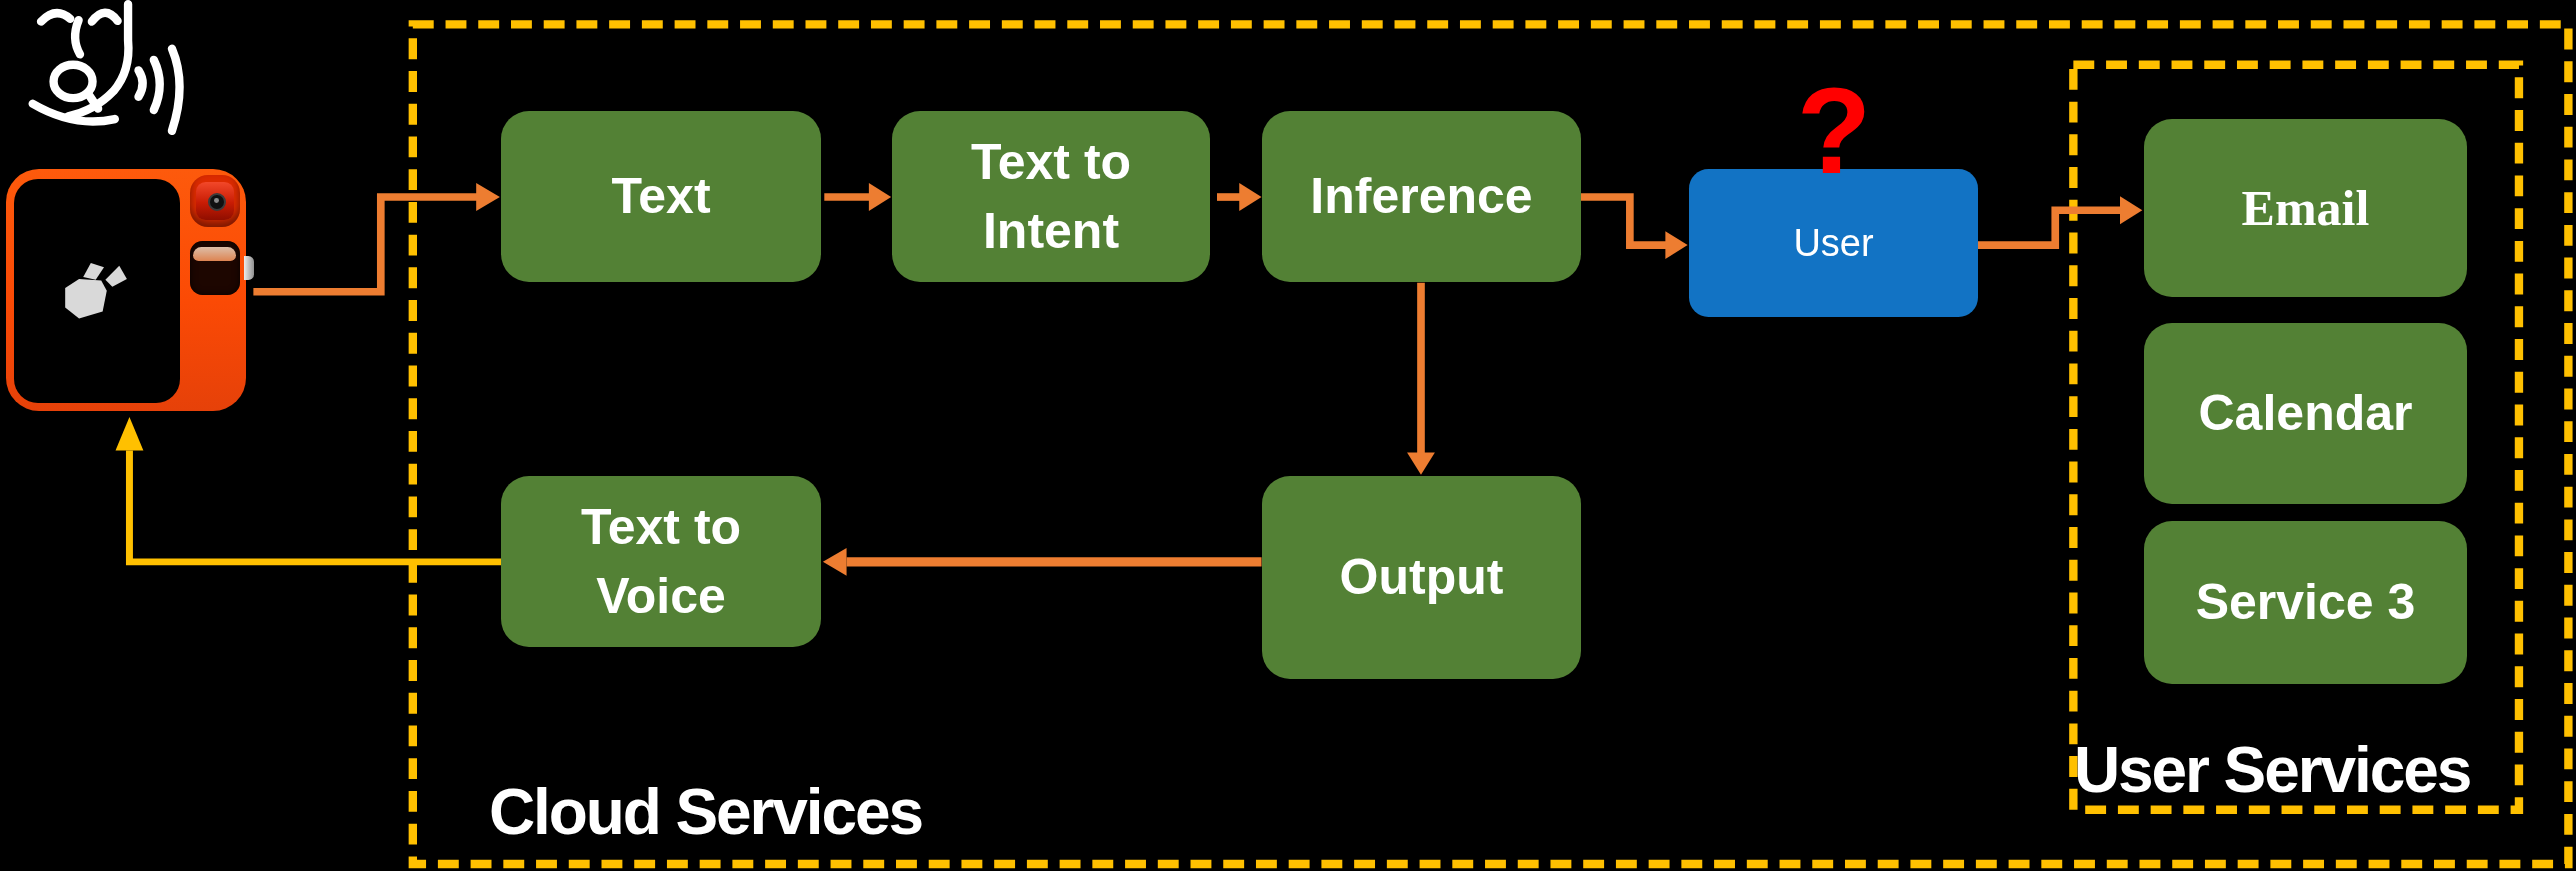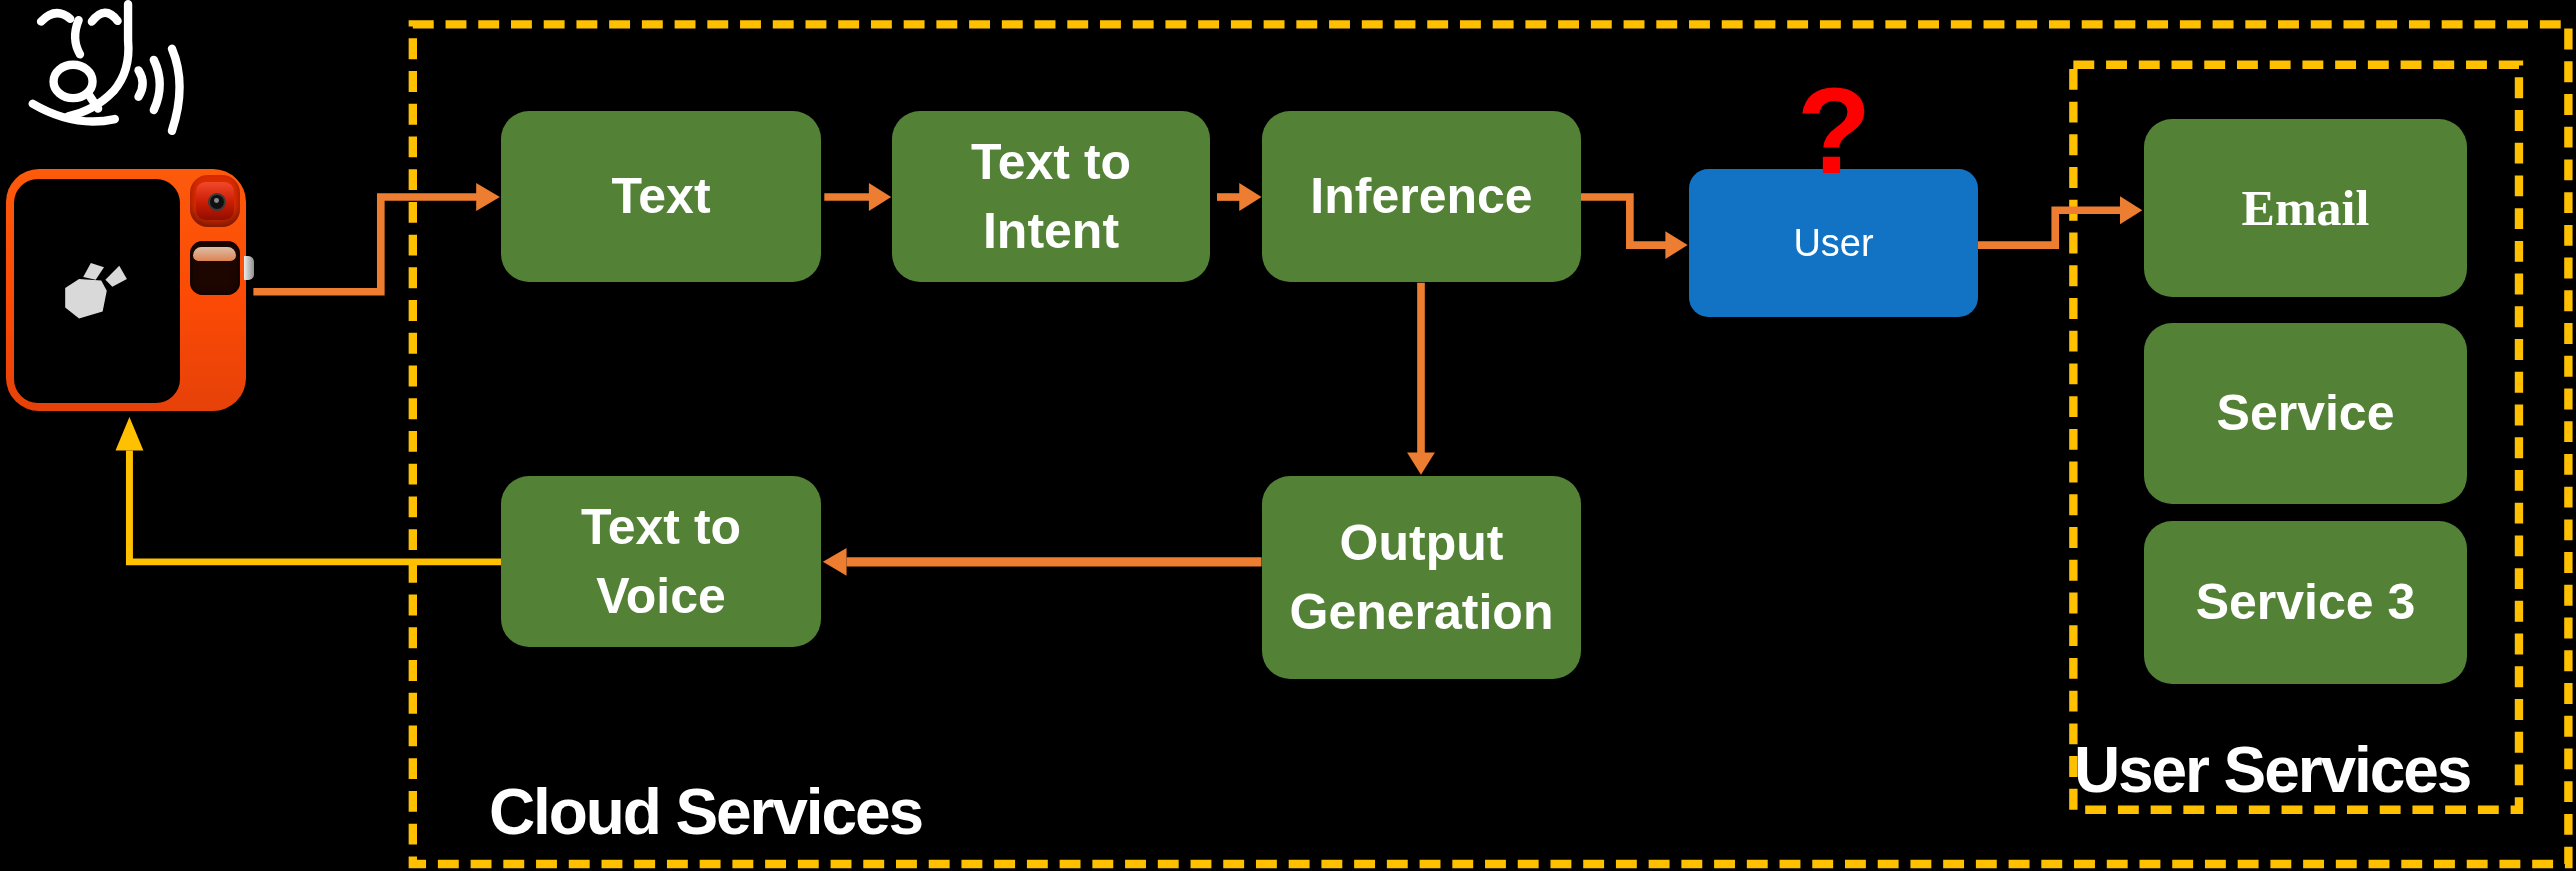--- a/index.html
+++ b/index.html
@@ -136,33 +136,32 @@
   <span>Inference</span>
 </div>
 
 <div class="node gbox" style="left:501px;top:476px;width:320px;height:171px;">
   <span>Text to</span>
   <span>Voice</span>
 </div>
 
 <div class="node gbox" style="left:1262px;top:476px;width:319px;height:203px;">
   <span>Output</span>
-  <span>Generation</span>
 </div>
 
 <div class="node bbox" style="left:1689px;top:169px;width:289px;height:148px;">
   <span>User</span>
 </div>
 <div class="qmark">?</div>
 
 <div class="node gbox" style="left:2144px;top:119px;width:323px;height:178px;font-family:Liberation Serif, serif;">
   <span>Email</span>
 </div>
 <div class="node gbox" style="left:2144px;top:323px;width:323px;height:181px;">
-  <span>Service</span>
+  <span>Calendar</span>
 </div>
 <div class="node gbox" style="left:2144px;top:521px;width:323px;height:163px;">
   <span>Service 3</span>
 </div>
 
 <div class="seclabel" style="left:489px;top:775px;">Cloud Services</div>
 <div class="seclabel" style="left:2074px;top:733px;width:446px;">User Services</div>
 
 
 </body></html>

